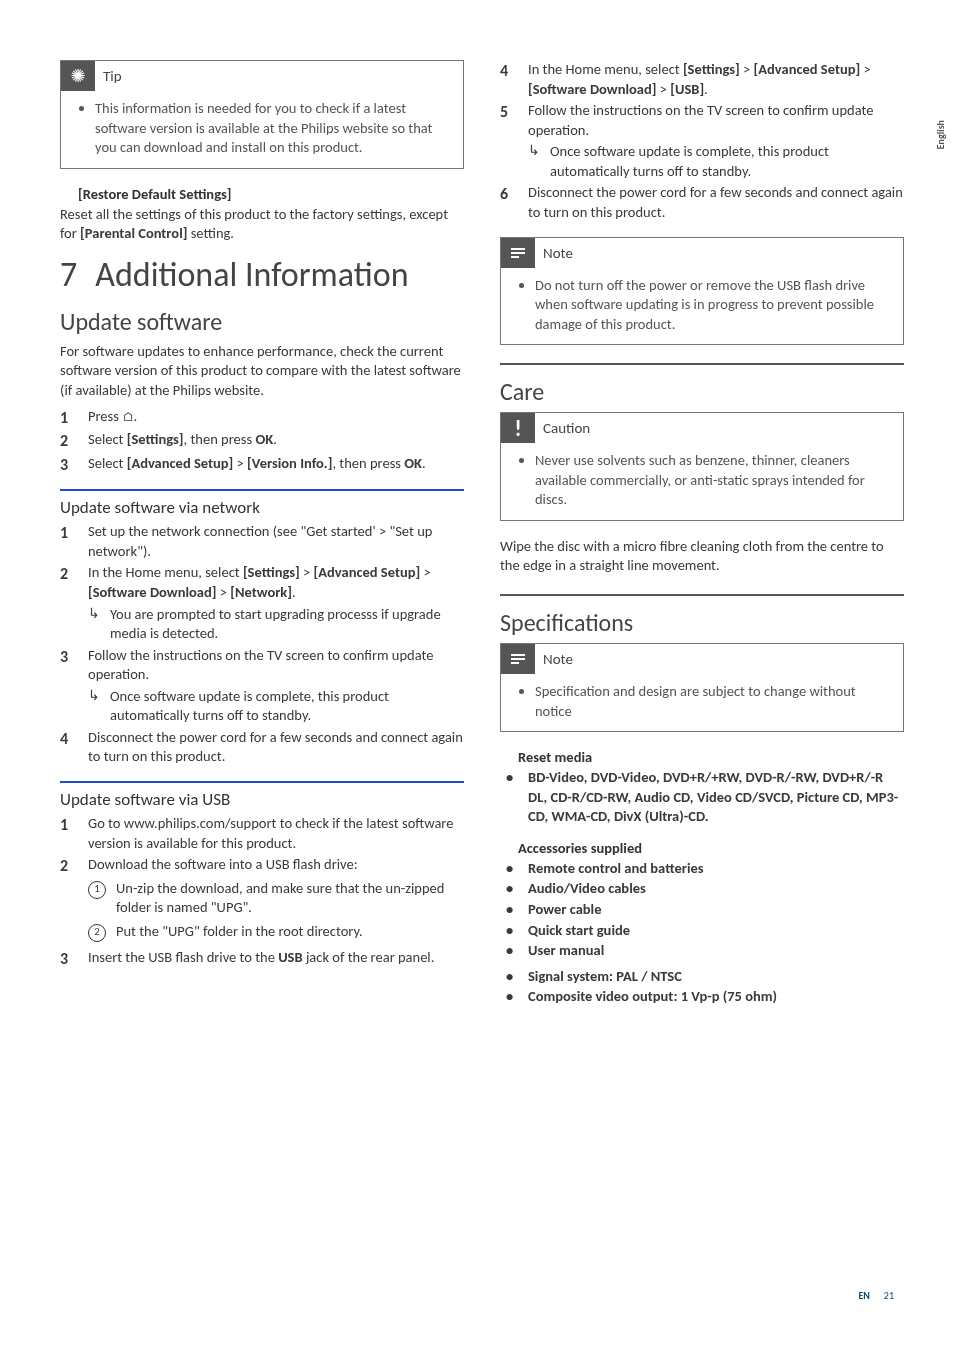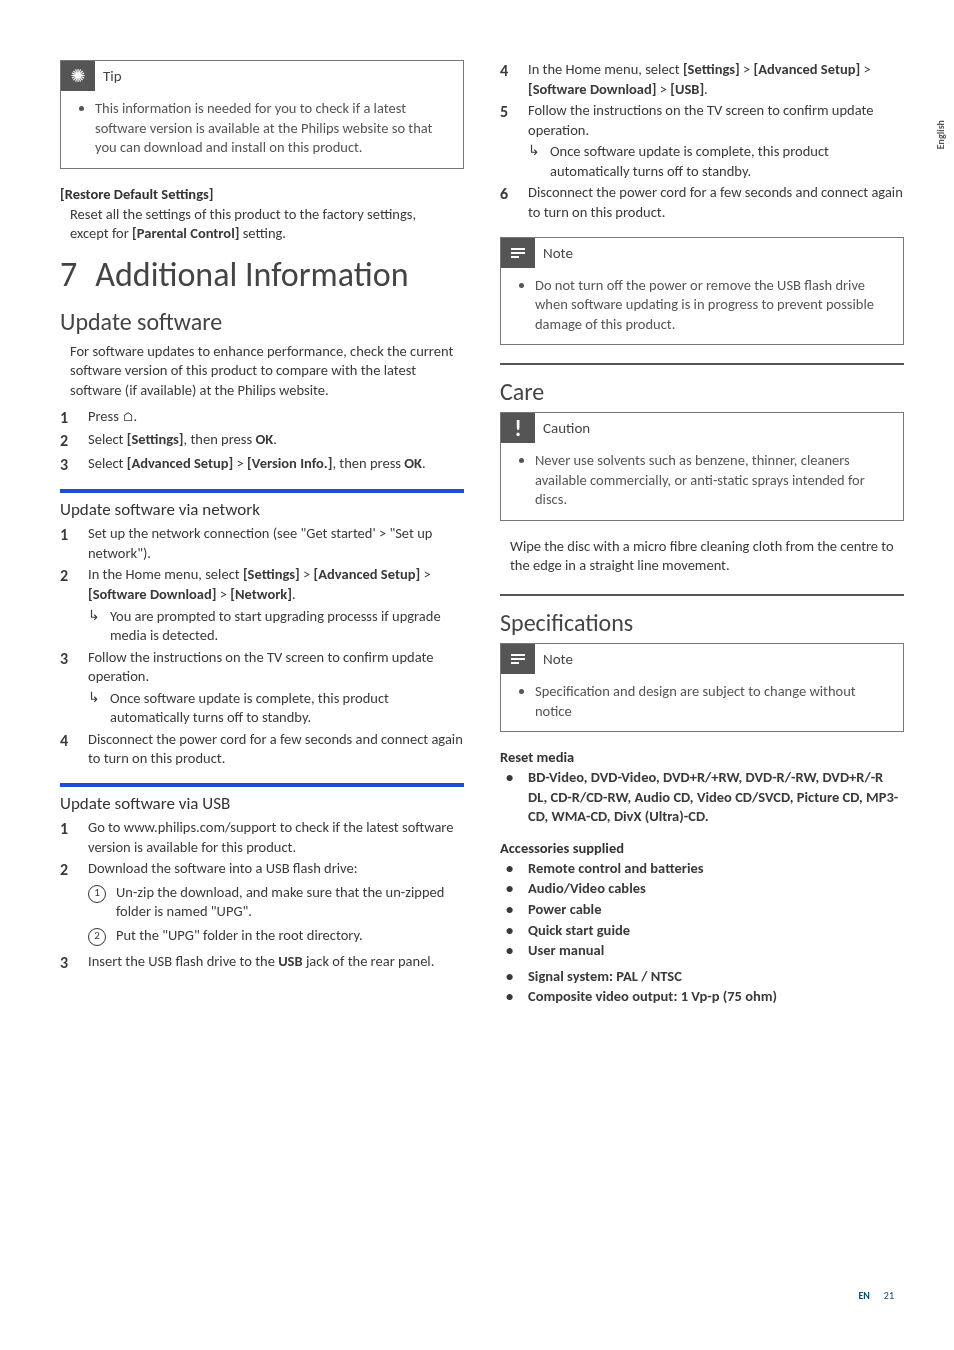--- a/index.html
+++ b/index.html
@@ -81,31 +81,31 @@
     font-size: 24px;
     font-weight: 400;
     margin: 12px 0 6px;
     color: #444;
   }
   h3 {
     font-size: 17px;
     font-weight: 400;
     margin: 14px 0 4px;
     color: #333;
-    border-top: 4px solid #1d4ed8;
+    border-top: 2px solid #1d4ed8;
     padding-top: 6px;
   }
   h4 {
     font-size: 14.5px;
     font-weight: 600;
-    margin: 12px 0 2px;
+    margin: 12px 18px 2px;
     color: #333;
   }
   p, li { font-size: 14.5px; line-height: 1.35; }
-  p { margin: 0 10px 6px; }
+  p { margin: 0 0 6px; }
   b { font-weight: 600; }
   ol.numsteps {
     list-style: none;
     padding: 0;
     margin: 0 0 6px;
   }
   ol.numsteps > li {
     display: flex;
     gap: 14px;
     margin-bottom: 2px;

